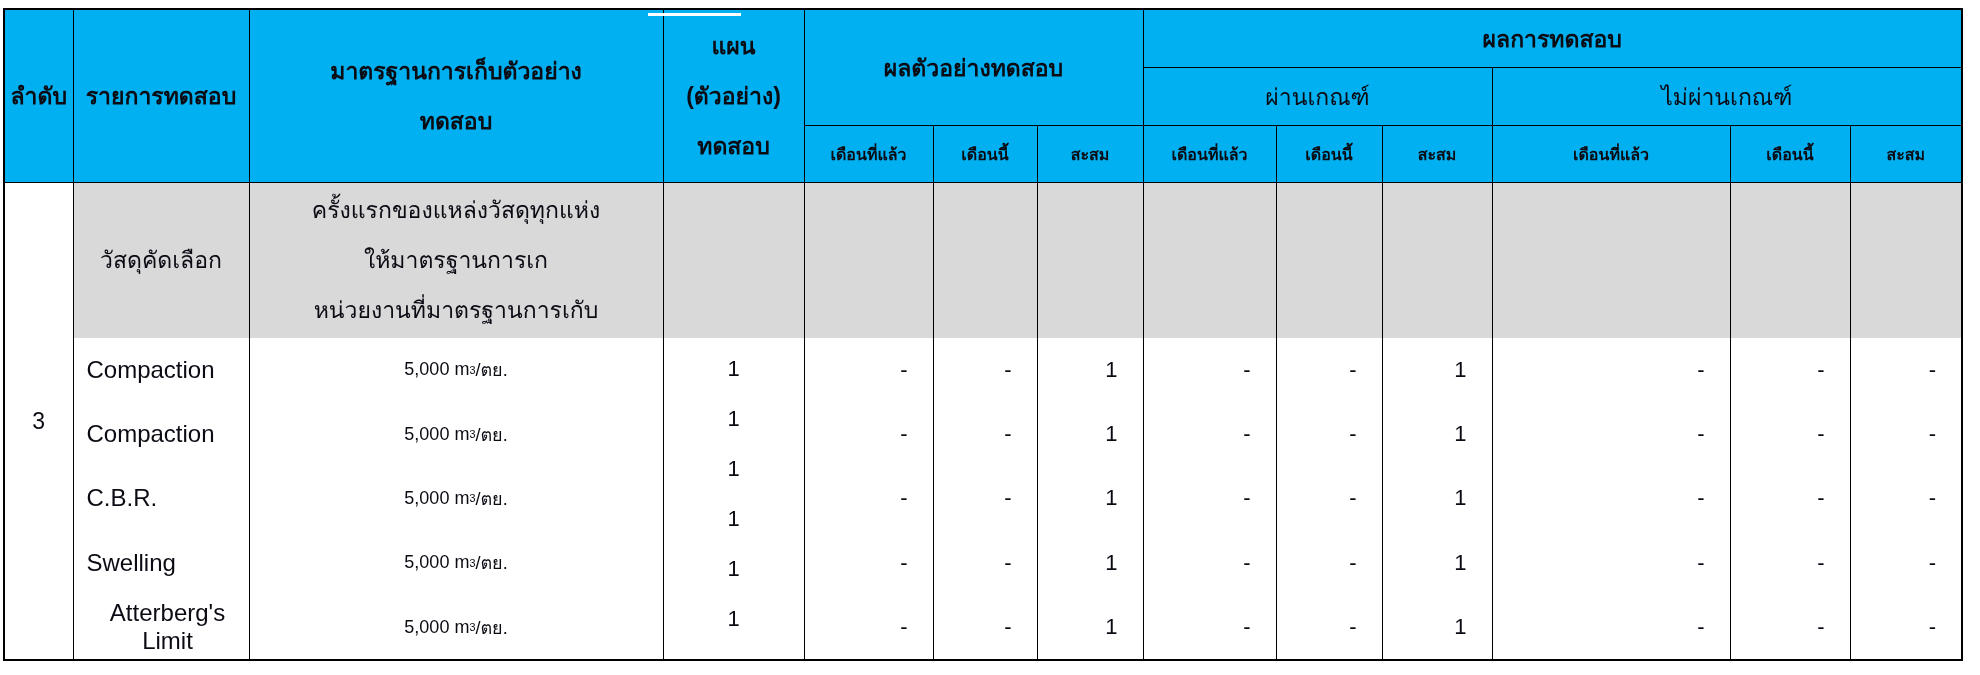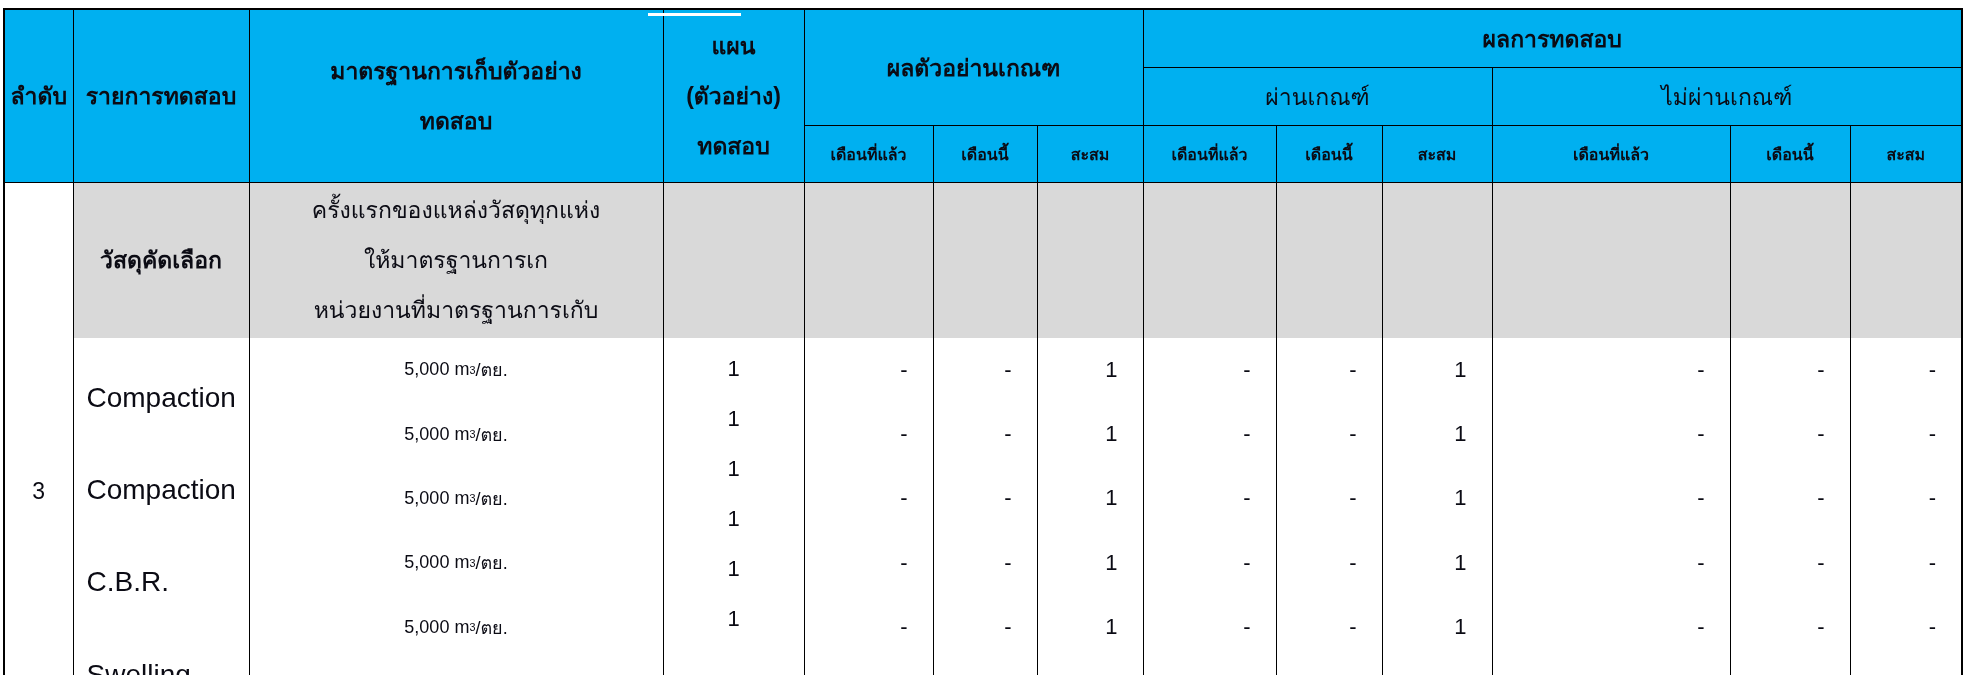--- a/index.html
+++ b/index.html
@@ -9,25 +9,25 @@
             border-collapse:collapse;border:2px solid #000;background:#fff;}
   td{border:1px solid #000;padding:0;vertical-align:middle;text-align:center;overflow:hidden;}
   .h1 td,.h2 td{height:57px;background:var(--hdr);font-weight:400;font-size:23px;}
   .h3 td{height:56px;background:var(--hdr);font-weight:600;font-size:16px;}
   td.hdrcell{background:var(--hdr);font-weight:600;font-size:23px;}
   .ml{line-height:50px;}
   .note-row{height:155px;}
   .note-row td{background:var(--note);border-bottom:none;font-size:23px;margin-left:43px;}
   .note-row td.order-cell{background:#fff;}
   .order-cell{font-size:26px;border-bottom:1px solid #000;}
-  .material{font-weight:700;font-size:24px;}
+  .material{font-weight:400;font-size:24px;}
   .body-row{height:322px;}
   .body-row td{border-top:none;vertical-align:top;}
   .bline{height:64.4px;display:flex;align-items:center;font-size:22px;}
-  .bline.name{justify-content:flex-start;padding-left:13px;font-size:28px;margin-top:28px;}
+  .bline.name{justify-content:flex-start;padding-left:13px;font-size:24px;}
   .bline.std{justify-content:center;font-size:18px;}
   .bline.val{justify-content:flex-end;padding-right:25px;}
   .plan-stack{padding-top:6px;}
   .pline{height:50px;display:flex;align-items:center;justify-content:center;font-size:22px;}
   sup.u3{font-size:0.6em;vertical-align:super;line-height:0;}
   .white-line{position:absolute;left:648px;top:13px;width:93px;height:3px;background:#fff;z-index:3;}
 </style>
 </head>
 <body>
 
@@ -57,21 +57,21 @@
       <td rowspan="3" class="hdrcell">รายการทดสอบ</td>
       <td rowspan="3" class="hdrcell ml">
         <div>มาตรฐานการเก็บตัวอย่าง</div>
         <div>ทดสอบ</div>
       </td>
       <td rowspan="3" class="hdrcell ml">
         <div>แผน</div>
         <div>(ตัวอย่าง)</div>
         <div>ทดสอบ</div>
       </td>
-      <td rowspan="2" colspan="3" class="hdrcell">ผลตัวอย่านเกณฑ</td>
+      <td rowspan="2" colspan="3" class="hdrcell">ผลตัวอย่างทดสอบ</td>
       <td colspan="6" class="hdrcell">ผลการทดสอบ</td>
     </tr>
 
     <tr class="h2">
       <td colspan="3">ผ่านเกณฑ์</td>
       <td colspan="3">ไม่ผ่านเกณฑ์</td>
     </tr>
 
     <tr class="h3">
       <td>เดือนที่แล้ว</td>

